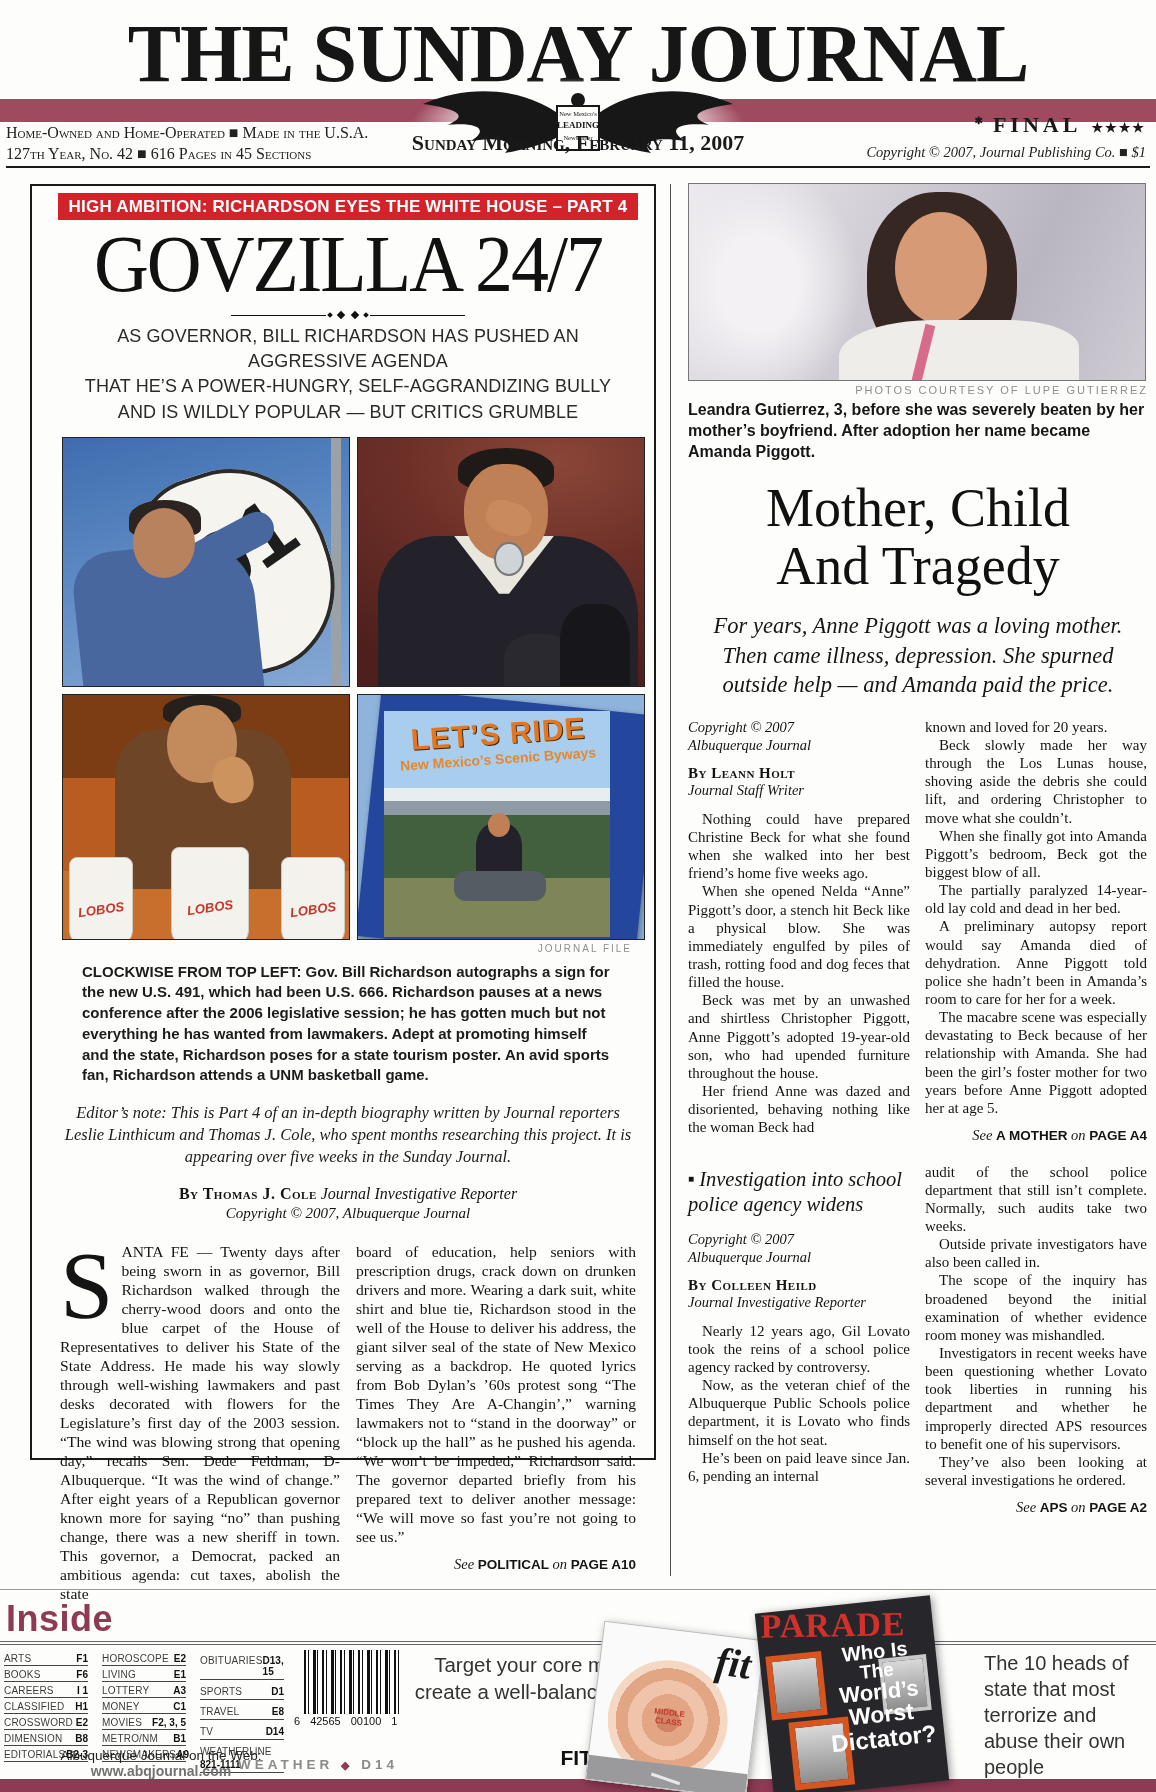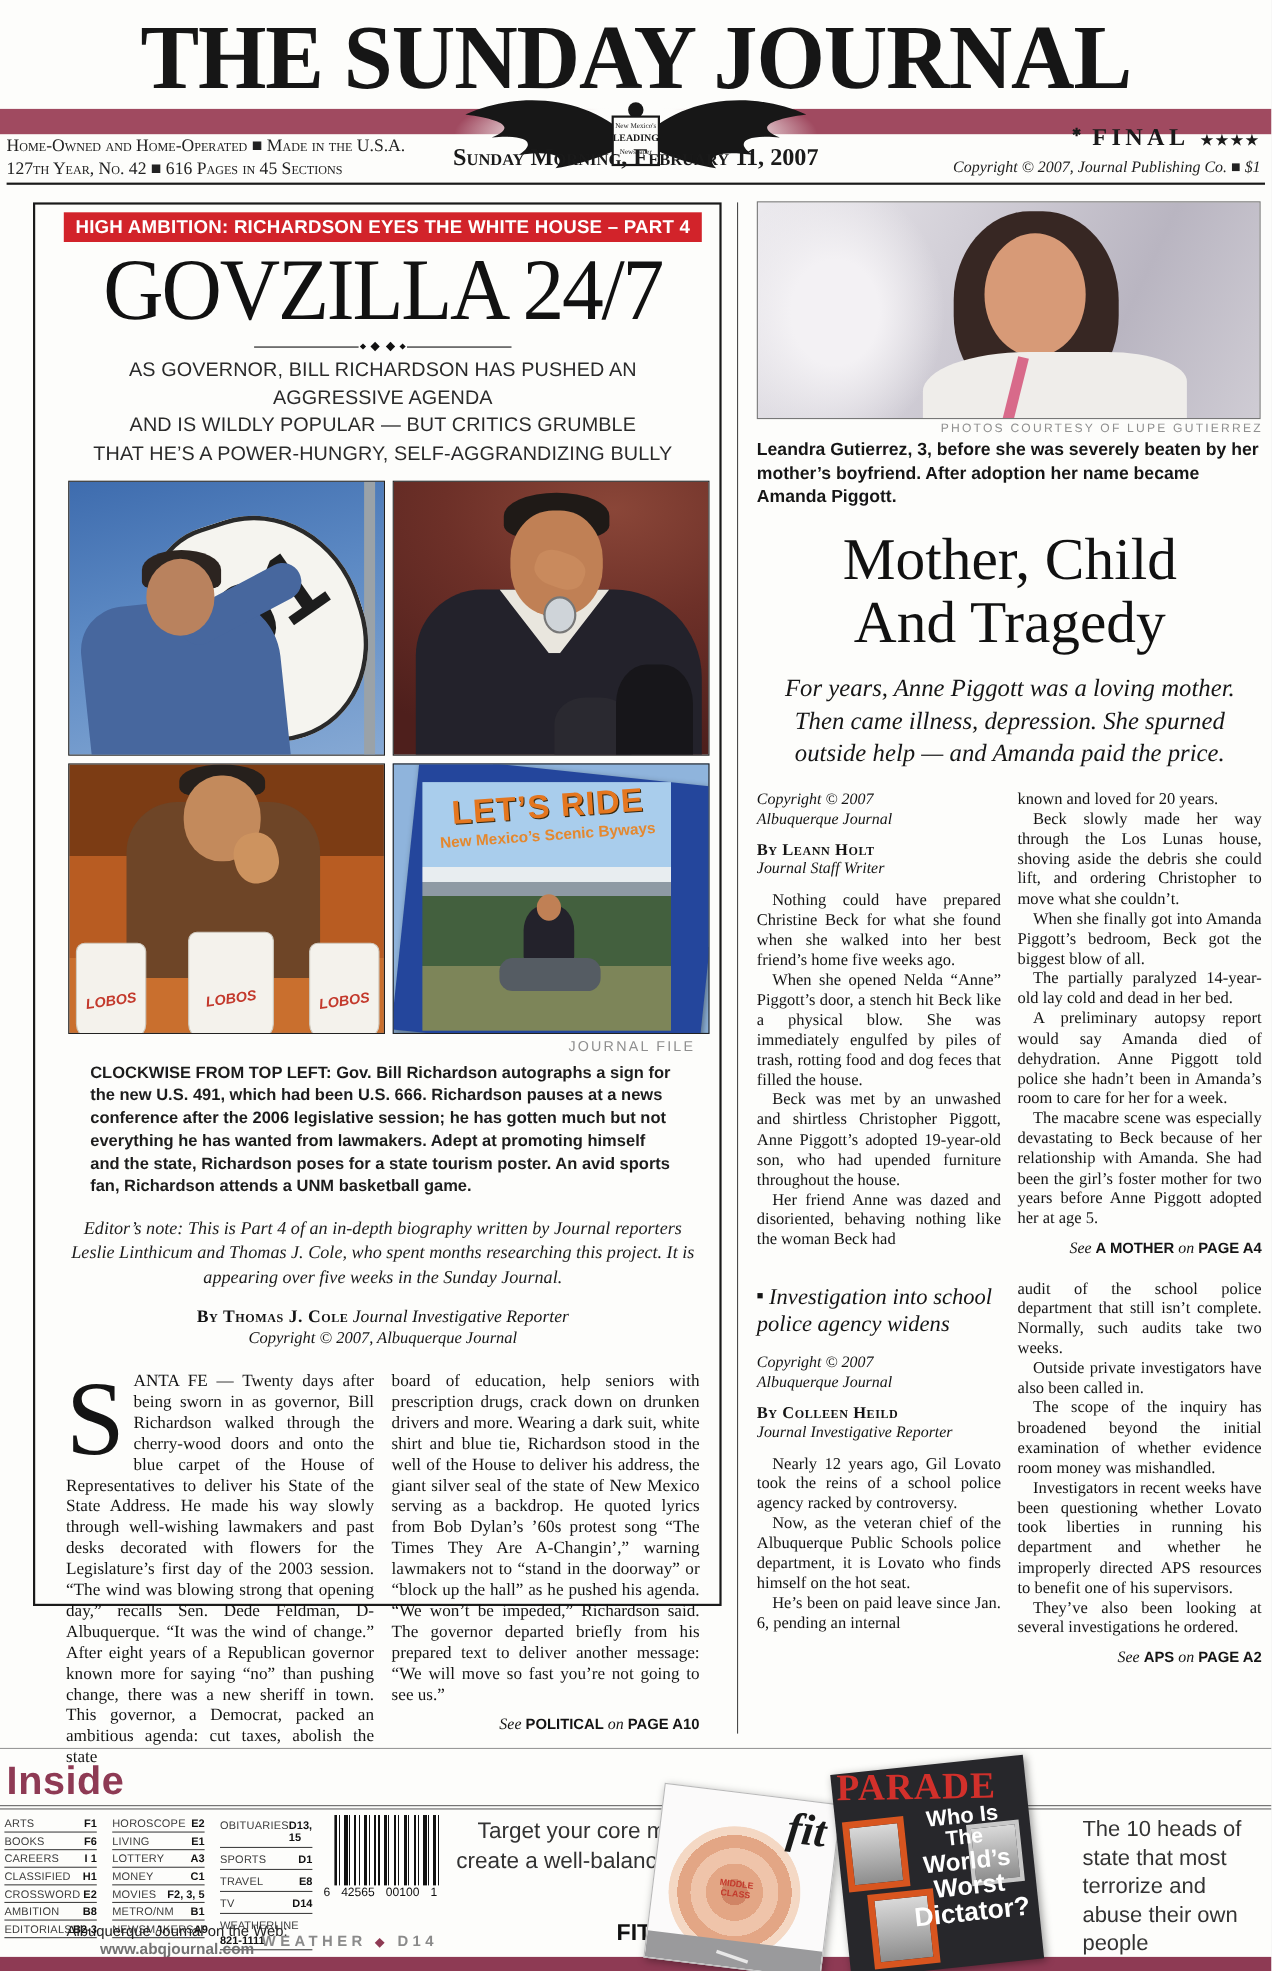--- a/index.html
+++ b/index.html
@@ -80,21 +80,21 @@
     background:linear-gradient(#a9cdec 0 34%,#e8edf0 34% 40%,#8e9aa4 40% 46%,#43603e 46% 74%,#7d8559 74% 100%);}
   .ph4 .lets{position:absolute;left:30px;top:22px;width:220px;text-align:center;
     font-family:"Liberation Sans",sans-serif;font-weight:700;font-size:30px;color:#e4761f;
     transform:rotate(-4deg);text-shadow:1px 1px 0 #3a2a10;letter-spacing:1px;}
   .ph4 .byways{position:absolute;left:30px;top:56px;width:220px;text-align:center;
     font-family:"Liberation Sans",sans-serif;font-weight:700;font-size:14px;color:#e4882f;transform:rotate(-4deg);}
   .ph4 .rider{position:absolute;left:118px;top:128px;width:46px;height:58px;background:#23222b;border-radius:40% 40% 20% 20%;}
   .ph4 .rface{position:absolute;left:130px;top:118px;width:22px;height:24px;background:#c08055;border-radius:50%;}
   .ph4 .bike{position:absolute;left:96px;top:176px;width:92px;height:30px;background:#555c63;border-radius:12px;}
   .photo-credit{margin:3px 6px 0 0;text-align:right;font-family:"Liberation Sans",sans-serif;
-    font-size:13px;letter-spacing:2px;color:#8f8f8f;}
+    font-size:10px;letter-spacing:2px;color:#8f8f8f;}
   .gov-caption{margin:8px 24px 0 24px;font-family:"Liberation Sans",sans-serif;font-weight:700;
     font-size:15px;line-height:1.38;color:#1c1c1c;}
   .ed-note{margin:16px 6px 0 6px;text-align:center;font-style:italic;font-size:16.5px;line-height:1.35;color:#1c1c1c;}
   .gov-byline{margin-top:16px;text-align:center;font-size:16px;}
   .byl-name{font-variant:small-caps;font-weight:700;letter-spacing:.5px;}
   .byl-title{font-style:italic;}
   .gov-copy{margin-top:2px;text-align:center;font-style:italic;font-size:15px;}
   .gov-body{margin:20px 2px 0 2px;display:flex;gap:16px;}
   .gov-col{width:288px;font-size:15.6px;line-height:1.22;text-align:justify;}
   .dropcap{float:left;font-size:96px;line-height:.76;padding:8px 8px 0 0;font-weight:400;}
@@ -220,22 +220,22 @@
     <div class="orn">
       <span class="bar"></span>
         <span class="dia small"></span>
         <span class="dia"></span>
         <span class="dia"></span>
         <span class="dia small"></span>
         <span class="bar"></span>
     </div>
     <div class="gov-deck">
       <div>AS GOVERNOR, BILL RICHARDSON HAS PUSHED AN AGGRESSIVE AGENDA</div>
+      <div>THAT HE’S A POWER-HUNGRY, SELF-AGGRANDIZING BULLY</div>
       <div>AND IS WILDLY POPULAR — BUT CRITICS GRUMBLE</div>
-      <div>THAT HE’S A POWER-HUNGRY, SELF-AGGRANDIZING BULLY</div>
     </div>
 
     <div class="photo-grid">
       <div class="ph ph1">
         <div class="pole"></div>
         <div class="shield"></div>
         <div class="signnum">491</div>
         <div class="body"></div>
         <div class="arm"></div>
         <div class="hair"></div>
@@ -409,21 +409,21 @@
         </div>
       <div class="idx-row">
           <span class="idx-label">CLASSIFIED</span>
           <span class="idx-page">H1</span>
         </div>
       <div class="idx-row">
           <span class="idx-label">CROSSWORD</span>
           <span class="idx-page">E2</span>
         </div>
       <div class="idx-row">
-          <span class="idx-label">AMBITION</span>
+          <span class="idx-label">DIMENSION</span>
           <span class="idx-page">B8</span>
         </div>
       <div class="idx-row">
           <span class="idx-label">EDITORIALS</span>
           <span class="idx-page">B2-3</span>
         </div>
     </div>
     <div class="idx-col">
       <div class="idx-row">
           <span class="idx-label">HOROSCOPE</span>

